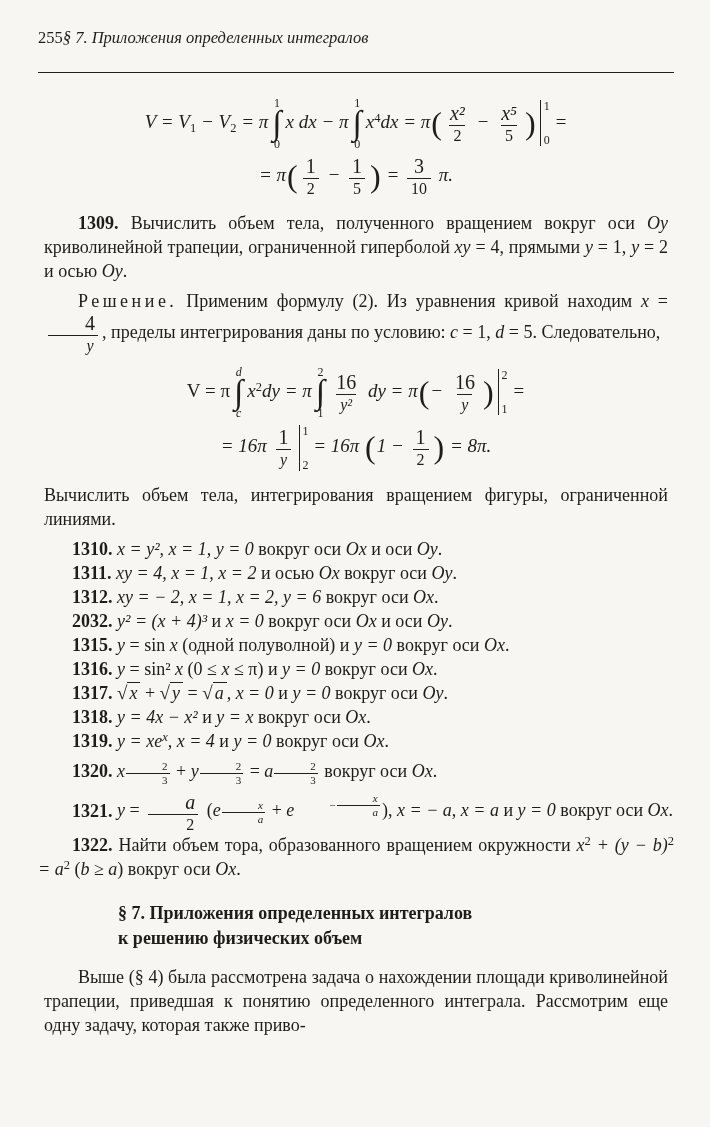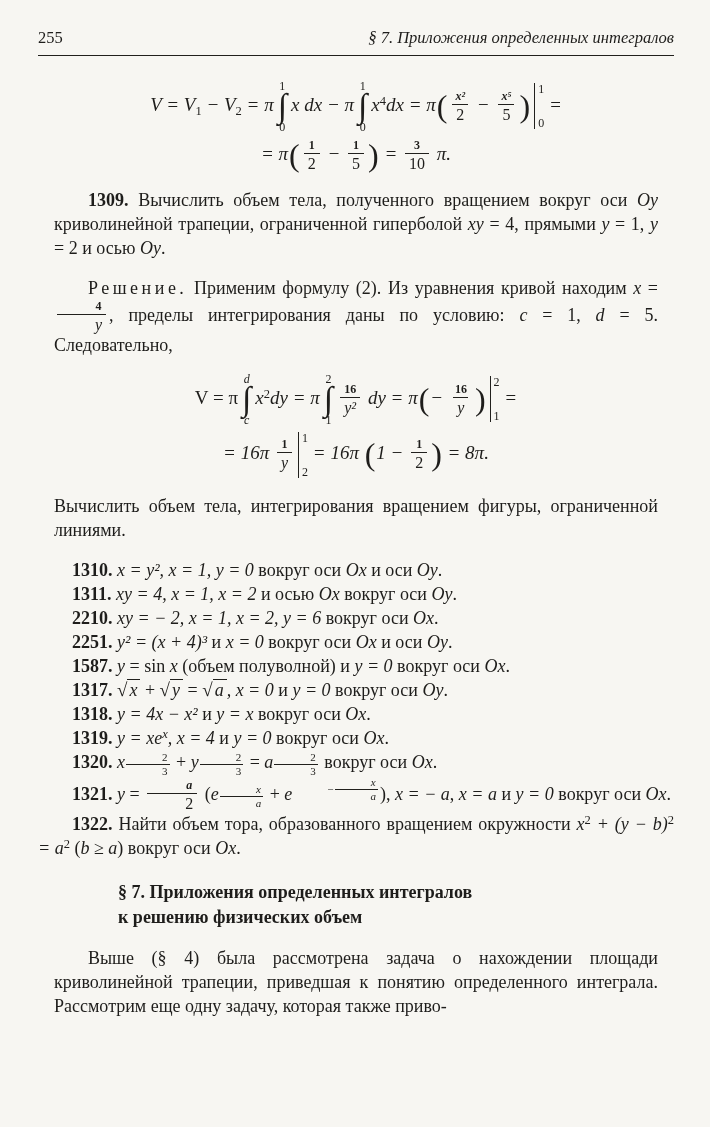--- a/index.html
+++ b/index.html
@@ -4,42 +4,42 @@
 <style>
   html,body{margin:0;padding:0;}
   body{
     width:710px;height:1127px;overflow:hidden;box-sizing:border-box;
     background:#f7f6f2;color:#1e1d1b;
     padding:26px 36px 0 38px;
     font-family:"Liberation Serif","DejaVu Serif",serif;
     font-size:18px;line-height:24px;
   }
   .pagehead{
-    display:flex;justify-content:space-between;align-items:baseline;
-    border-bottom:1.6px solid #21201d;padding-bottom:5px;margin-bottom:18px;
+    display:flex;align-items:baseline;
+    border-bottom:1.6px solid #21201d;padding-bottom:22px;margin-bottom:18px;
     font-size:16.5px;
   }
   .runhead{font-style:italic;}
   .formula{text-align:center;white-space:nowrap;}
   .formula-1{margin:24px 0 14px;}
   .formula-2{margin:12px 0 12px;}
   .formula-line{margin:6px 0;font-size:19px;}
-  .para{margin:16px;text-align:justify;}
+  .para{margin:6px;text-align:justify;}
   .indent{text-indent:34px;}
   .problem{margin:0;text-indent:34px;text-align:justify;}
-  .problem.tall{margin-top:0;}
+  .problem.tall{margin-top:6px;}
   .pnum,.bb{font-weight:bold;}
   .t{font-style:normal;}
   .mi{font-style:italic;}
   .spaced{letter-spacing:3.5px;}
   .msup{font-size:12.5px;vertical-align:6px;line-height:0;}
   .msub{font-size:12.5px;vertical-align:-4px;line-height:0;}
   .frac{display:inline-flex;flex-direction:column;align-items:center;
         vertical-align:middle;margin:0 3px;line-height:1;}
-  .fr-num{font-size:12px;padding:0 4px 2px;font-weight:bold;}
+  .fr-num{font-size:20px;padding:0 4px 2px;}
   .fr-den{font-size:16px;border-top:1.4px solid #21201d;padding:2px 4px 0;}
   .supfrac{display:inline-flex;align-items:center;vertical-align:7px;
            margin:0 2px 0 1px;line-height:1;}
   .sf-pre{font-size:11px;margin-right:1px;}
   .sf-col{display:inline-flex;flex-direction:column;align-items:center;}
   .sf-num{font-size:11px;padding:0 2px 1px;line-height:1;}
   .sf-den{font-size:11px;border-top:1px solid #21201d;padding:1px 2px 0;line-height:1;}
   .rad{white-space:nowrap;}
   .rad-sign{font-size:19px;}
   .radicand{font-style:italic;border-top:1.2px solid #21201d;padding:0 3px 0 2px;}
@@ -131,23 +131,24 @@
         </span><span class="mi"> = 16π </span><span class="bigp">(</span><span class="mi">1 − </span><span class="frac">
           <span class="fr-num">1</span>
           <span class="fr-den">2</span>
         </span><span class="bigp">)</span><span class="mi"> = 8π.</span></div>
   </div>
 
   <p class="para">Вычислить объем тела, интегрирования вращением фигуры, ограниченной линиями.</p>
 
   <p class="problem"><b class="pnum">1310.</b><span><span class="mi"> x = y², x = 1, y = 0</span><span class="t"> вокруг оси </span><span class="mi">Ox</span><span class="t"> и оси </span><span class="mi">Oy</span><span class="t">.</span></span></p>
   <p class="problem"><b class="pnum">1311.</b><span><span class="mi"> xy = 4, x = 1, x = 2</span><span class="t"> и осью </span><span class="mi">Ox</span><span class="t"> вокруг оси </span><span class="mi">Oy</span><span class="t">.</span></span></p>
-  <p class="problem"><b class="pnum">2210.</b><span><span class="mi"> xy = − 2, x = 1, x = 2, y = 6</span><span class="t"> вокруг оси </span><span class="mi">Ox</span><span class="t">.</span></span></p>
-  <p class="problem"><b class="pnum">2251.</b><span><span class="mi"> y² = (x + 4)³</span><span class="t"> и </span><span class="mi">x = 0</span><span class="t"> вокруг оси </span><span class="mi">Ox</span><span class="t"> и оси </span><span class="mi">Oy</span><span class="t">.</span></span></p>
-  <p class="problem"><b class="pnum">1587.</b><span><span class="mi"> y</span><span class="t"> = sin </span><span class="mi">x</span><span class="t"> (объем полуволной) и </span><span class="mi">y = 0</span><span class="t"> вокруг оси </span><span class="mi">Ox</span><span class="t">.</span></span></p>
+  <p class="problem"><b class="pnum">1312.</b><span><span class="mi"> xy = − 2, x = 1, x = 2, y = 6</span><span class="t"> вокруг оси </span><span class="mi">Ox</span><span class="t">.</span></span></p>
+  <p class="problem"><b class="pnum">2032.</b><span><span class="mi"> y² = (x + 4)³</span><span class="t"> и </span><span class="mi">x = 0</span><span class="t"> вокруг оси </span><span class="mi">Ox</span><span class="t"> и оси </span><span class="mi">Oy</span><span class="t">.</span></span></p>
+  <p class="problem"><b class="pnum">1315.</b><span><span class="mi"> y</span><span class="t"> = sin </span><span class="mi">x</span><span class="t"> (одной полуволной) и </span><span class="mi">y = 0</span><span class="t"> вокруг оси </span><span class="mi">Ox</span><span class="t">.</span></span></p>
+  <p class="problem"><b class="pnum">1316.</b><span><span class="mi"> y</span><span class="t"> = sin² </span><span class="mi">x</span><span class="t"> (0 ≤ </span><span class="mi">x</span><span class="t"> ≤ π) и </span><span class="mi">y = 0</span><span class="t"> вокруг оси </span><span class="mi">Ox</span><span class="t">.</span></span></p>
   <p class="problem"><b class="pnum">1317.</b><span><span class="t"> </span><span class="rad"><span class="rad-sign">√</span><span class="radicand">x</span></span><span class="t"> + </span><span class="rad"><span class="rad-sign">√</span><span class="radicand">y</span></span><span class="t"> = </span><span class="rad"><span class="rad-sign">√</span><span class="radicand">a</span></span><span class="mi">, x = 0</span><span class="t"> и </span><span class="mi">y = 0</span><span class="t"> вокруг оси </span><span class="mi">Oy</span><span class="t">.</span></span></p>
   <p class="problem"><b class="pnum">1318.</b><span><span class="mi"> y = 4x − x²</span><span class="t"> и </span><span class="mi">y = x</span><span class="t"> вокруг оси </span><span class="mi">Ox</span><span class="t">.</span></span></p>
   <p class="problem"><b class="pnum">1319.</b><span><span class="mi"> y = xe</span><span class="msup mi">x</span><span class="mi">, x = 4</span><span class="t"> и </span><span class="mi">y = 0</span><span class="t"> вокруг оси </span><span class="mi">Ox</span><span class="t">.</span></span></p>
   <p class="problem tall"><b class="pnum">1320.</b><span><span class="t"> </span><span class="mi">x</span><span class="supfrac">
           <span class="sf-col">
             <span class="sf-num">2</span>
             <span class="sf-den">3</span>
           </span>
         </span><span class="t"> + </span><span class="mi">y</span><span class="supfrac">
           <span class="sf-col">

